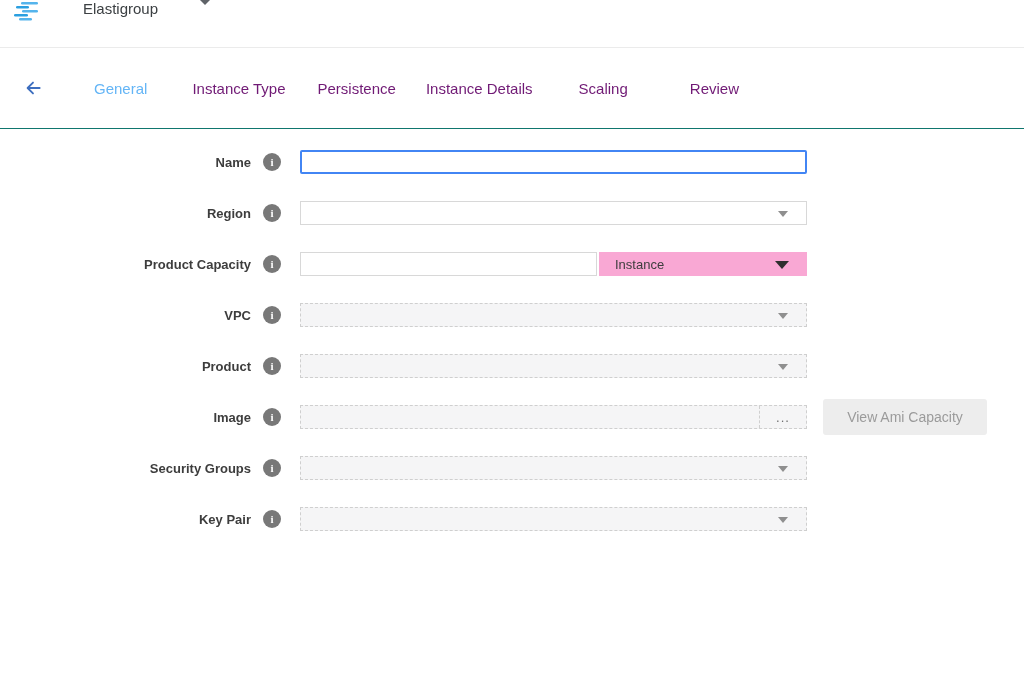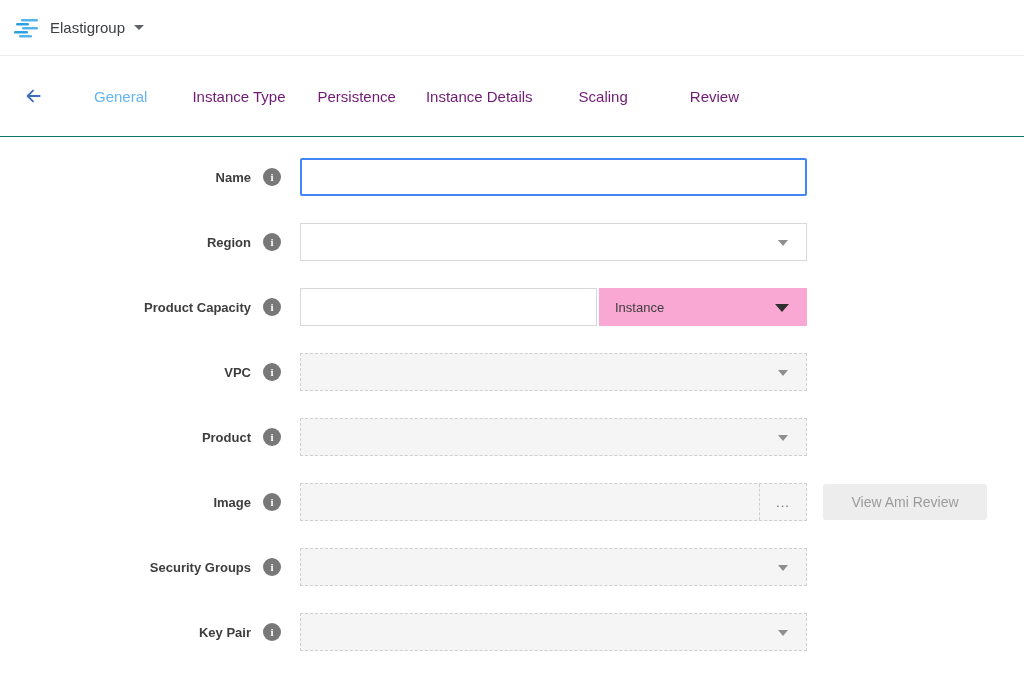--- a/index.html
+++ b/index.html
@@ -1,41 +1,41 @@
 <!DOCTYPE html>
 <html><head>
 <meta charset="utf-8">
 <style>
   * { box-sizing: border-box; }
   html,body { margin:0; padding:0; }
   body { font-family:"Liberation Sans", sans-serif; background:#fff; }
   .screen { width:1024px; height:688px; background:#fff; overflow:hidden; position:relative; }
 
   
-  .header { height:56px; border-bottom:1px solid #ebebeb; display:flex; align-items:center; padding:0 14px; }
+  .header { height:48px; border-bottom:1px solid #ebebeb; display:flex; align-items:flex-start; padding:0 14px;gap:33px; }
   .logo { width:26px; height:22px; display:flex; align-items:center; }
   .brand { margin-left:10px; font-size:15px; color:#3c4043; }
   .brand-caret { margin-left:9px; width:0; height:0; border-left:5px solid transparent;
                  border-right:5px solid transparent; border-top:5px solid #5f6368; }
 
   
   .tabbar { height:81px; border-bottom:1px solid #0f766e; display:flex; align-items:center; padding:0 0 0 22px; }
   .back-btn { width:22px; height:22px; display:flex; align-items:center; justify-content:center; cursor:pointer; }
   .tab { font-size:15px; color:#701a75; cursor:pointer; white-space:nowrap; }
   .tab.active { color:#64b5f6; }
   .tab.t0 { margin-left:50px; }
   .tab.t1 { margin-left:45px; }
   .tab.t2 { margin-left:32px; }
   .tab.t3 { margin-left:30px; }
   .tab.t4 { margin-left:46px; }
   .tab.t5 { margin-left:62px; }
 
   
   .form { padding-top:21px; }
-  .row { display:flex; align-items:center; height:38px; margin-bottom:27px; }
+  .row { display:flex; align-items:center; height:24px; margin-bottom:27px; }
   .label-col { width:281px; display:flex; align-items:center; justify-content:flex-end; flex:none; }
   .flabel { font-size:13px; font-weight:bold; color:#3d3d3d; }
   .info { width:18px; height:18px; margin-left:12px; border-radius:50%; background:#787878; color:#fff;
           font-size:11px; font-weight:bold; display:flex; align-items:center; justify-content:center; flex:none;
           font-family:"Liberation Serif", serif; }
   .field-col { width:507px; margin-left:19px; height:100%; display:flex; position:relative; flex:none; }
 
   .text-input { width:100%; height:100%; border:1px solid #d8d8d8; background:#fff; padding:0 10px;
                 font-size:14px; font-family:"Liberation Sans", sans-serif; color:#3d3d3d; }
   .text-input.focused { border:2px solid #4285f4; border-radius:2px; outline:none; }
@@ -160,21 +160,21 @@
       <div class="label-col">
         <span class="flabel">Image</span>
         <span class="info">i</span>
       </div>
       <div class="field-col">
         <div class="browse-field disabled">
           <div class="browse-main"></div>
           <div class="browse-btn">...</div>
         </div>
       </div>
-      <div class="action-btn">View Ami Review</div>
+      <div class="action-btn">View Ami Capacity</div>
     </div>
 
     <div class="row">
       <div class="label-col">
         <span class="flabel">Security Groups</span>
         <span class="info">i</span>
       </div>
       <div class="field-col">
         <div class="select disabled">
           <span class="caret"></span>

